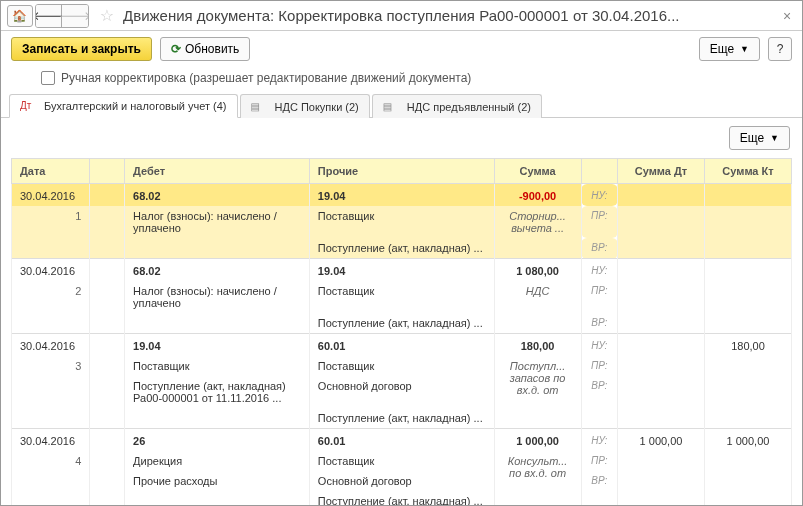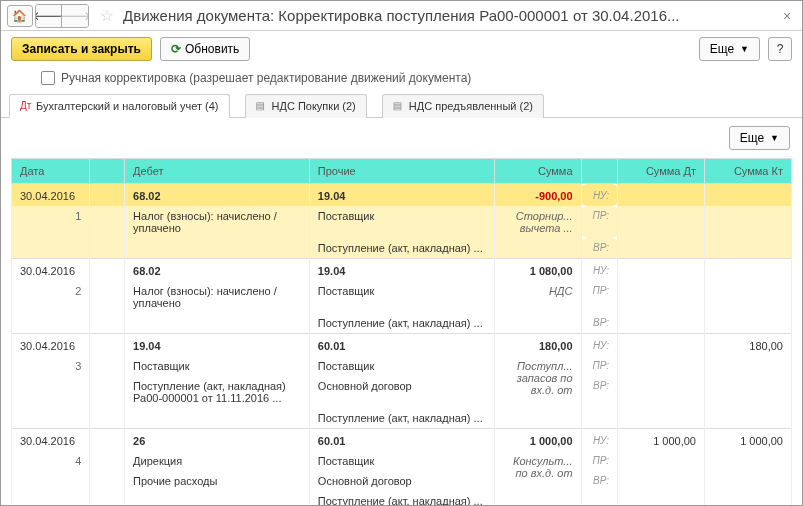--- a/index.html
+++ b/index.html
@@ -15,36 +15,36 @@
 .close-x { width: 18px; text-align: center; color: #888; cursor: pointer; font-size: 14px; }
 .toolbar { display: flex; align-items: center; padding: 6px 10px; gap: 8px; }
 .btn { height: 24px; padding: 0 10px; border: 1px solid #b5a642; border-radius: 3px; background: linear-gradient(#ffeb7a, #f5d33b); font-size: 12px; cursor: pointer; display: flex; align-items: center; font-weight: bold; }
 .btn.plain { background: #fafafa; border-color: #aaa; font-weight: normal; gap: 4px; }
 .btn.more { margin-left: auto; }
 .refresh-icn { color: #2a7a2a; font-weight: bold; }
 .help-btn { width: 24px; height: 24px; border: 1px solid #aaa; border-radius: 3px; background: #fafafa; display: flex; align-items: center; justify-content: center; cursor: pointer; }
 .checkrow { display: flex; align-items: center; padding: 4px 10px 8px 12px; gap: 6px; color: #555; margin-left: 28px; }
 .chk { width: 14px; height: 14px; border: 1px solid #888; border-radius: 2px; background: #fff; cursor: pointer; }
 .tabs { display: flex; padding: 0 8px; border-bottom: 1px solid #ccc; }
-.tab { padding: 5px 10px; border: 1px solid #ccc; border-bottom: none; background: #f5f5f5; border-radius: 3px 3px 0 0; margin-right: 15px; cursor: pointer; display: flex; align-items: flex-start; gap: 4px; font-size: 11px; position: relative; top: 1px; }
+.tab { padding: 5px 10px; border: 1px solid #ccc; border-bottom: none; background: #f5f5f5; border-radius: 3px 3px 0 0; margin-right: 2px; cursor: pointer; display: flex; align-items: flex-end; gap: 12px; font-size: 11px; position: relative; top: 1px; }
 .tab.active { background: #fff; border-bottom: 1px solid #fff; }
 .tab-icn { width: 12px; height: 12px; font-size: 10px; }
 .subtool { display: flex; padding: 8px 12px; }
 .tablewrap { padding: 0 10px 10px; }
 table { width: 100%; border-collapse: collapse; font-size: 11px; }
-th { text-align: left; padding: 6px 8px; border: 1px solid #ddd; background: #5eead4; font-weight: normal; color: #555; }
+th { text-align: left; padding: 6px 8px; border: 1px solid #ddd; background: #fef9c3; font-weight: bold; color: #555; }
 td { padding: 4px 8px; border-left: 1px solid #eee; border-right: 1px solid #eee; vertical-align: top; }
 tr.toprow td { border-top: 1px solid #ddd; padding-top: 6px; }
 tr.hl td { background: #ffe987; }
 tr.hl2 td { background: #fff3bf; }
 .bold { font-weight: bold; }
 .red { color: #c00; font-weight: bold; }
 .ital { font-style: italic; color: #666; }
 .rnum { text-align: right; color: #666; }
-.rt { text-align: right; }
+.rt { text-align: center; }
 .small { color: #999; font-style: italic; font-size: 10px; border-radius: 6px; }
 .col-date { width: 70px; }
 .col-num { width: 32px; }
 .col-deb { width: 170px; }
 .col-cred { width: 170px; }
 .col-sum { width: 80px; }
 .col-lbl { width: 30px; }
 .col-dt { width: 80px; }
 .col-kt { width: 80px; }
 .dd { font-size: 9px; margin-left: 2px; }

